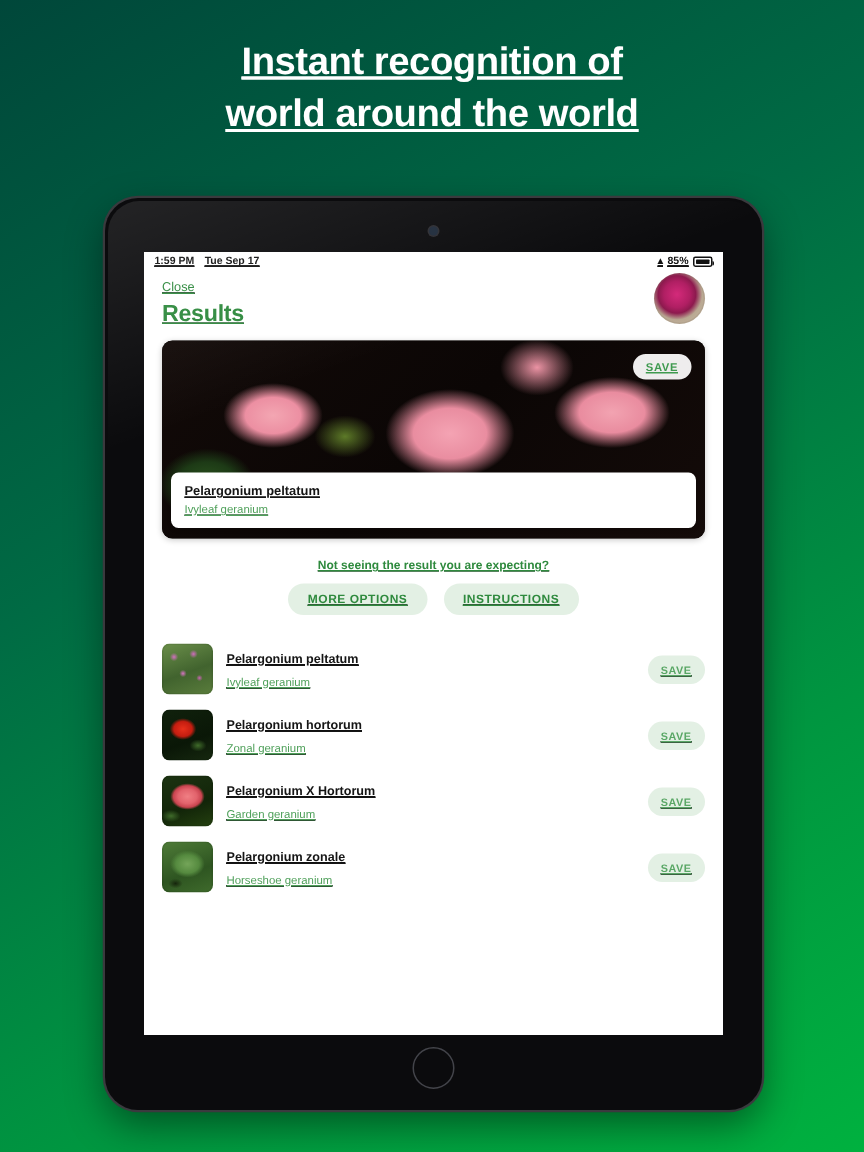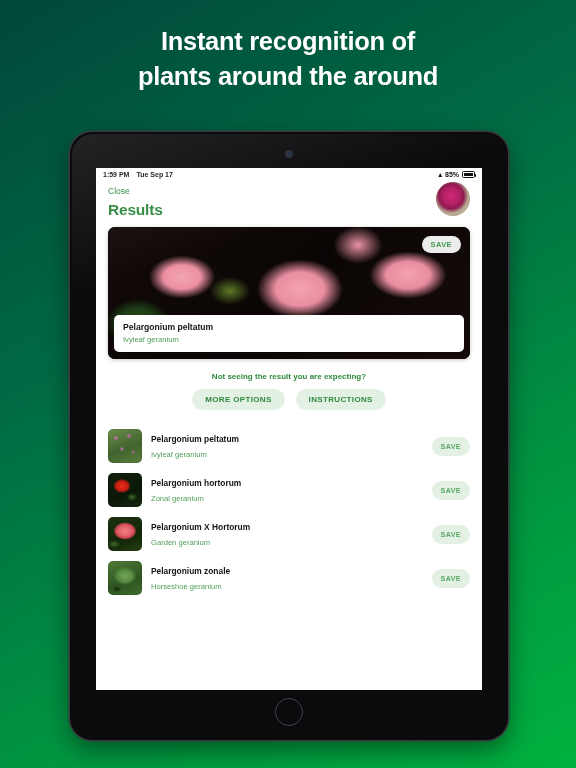--- a/index.html
+++ b/index.html
@@ -1,15 +1,15 @@
 <!DOCTYPE html>
 <html><head>
 <meta charset="utf-8">
 <style>
-  * { margin:0; padding:0; box-sizing:border-box; }
+  * { margin:0; padding:0; box-sizing:border-box;text-decoration:underline; }
   html, body { width:576px; height:768px; }
   body {
     font-family: "Liberation Sans", sans-serif;
     background: linear-gradient(150deg, #00473a 0%, #006b44 38%, #009640 72%, #00b13f 100%);
     overflow:hidden;
     position:relative;
   }
 
   
   .promo {
@@ -225,21 +225,21 @@
     padding:5px 9px;
     border-radius:11px;
     cursor:pointer;
   }
 </style>
 </head>
 <body>
 
 <div class="promo">
   <span class="ln">Instant recognition of</span>
-  <span class="ln">plants around the around</span>
+  <span class="ln">world around the world</span>
 </div>
 
 <div class="device">
   <div class="camera"></div>
   <div class="home-btn"></div>
 
   <div class="screen">
 
     <div class="statusbar">
       <div class="sb-left">

